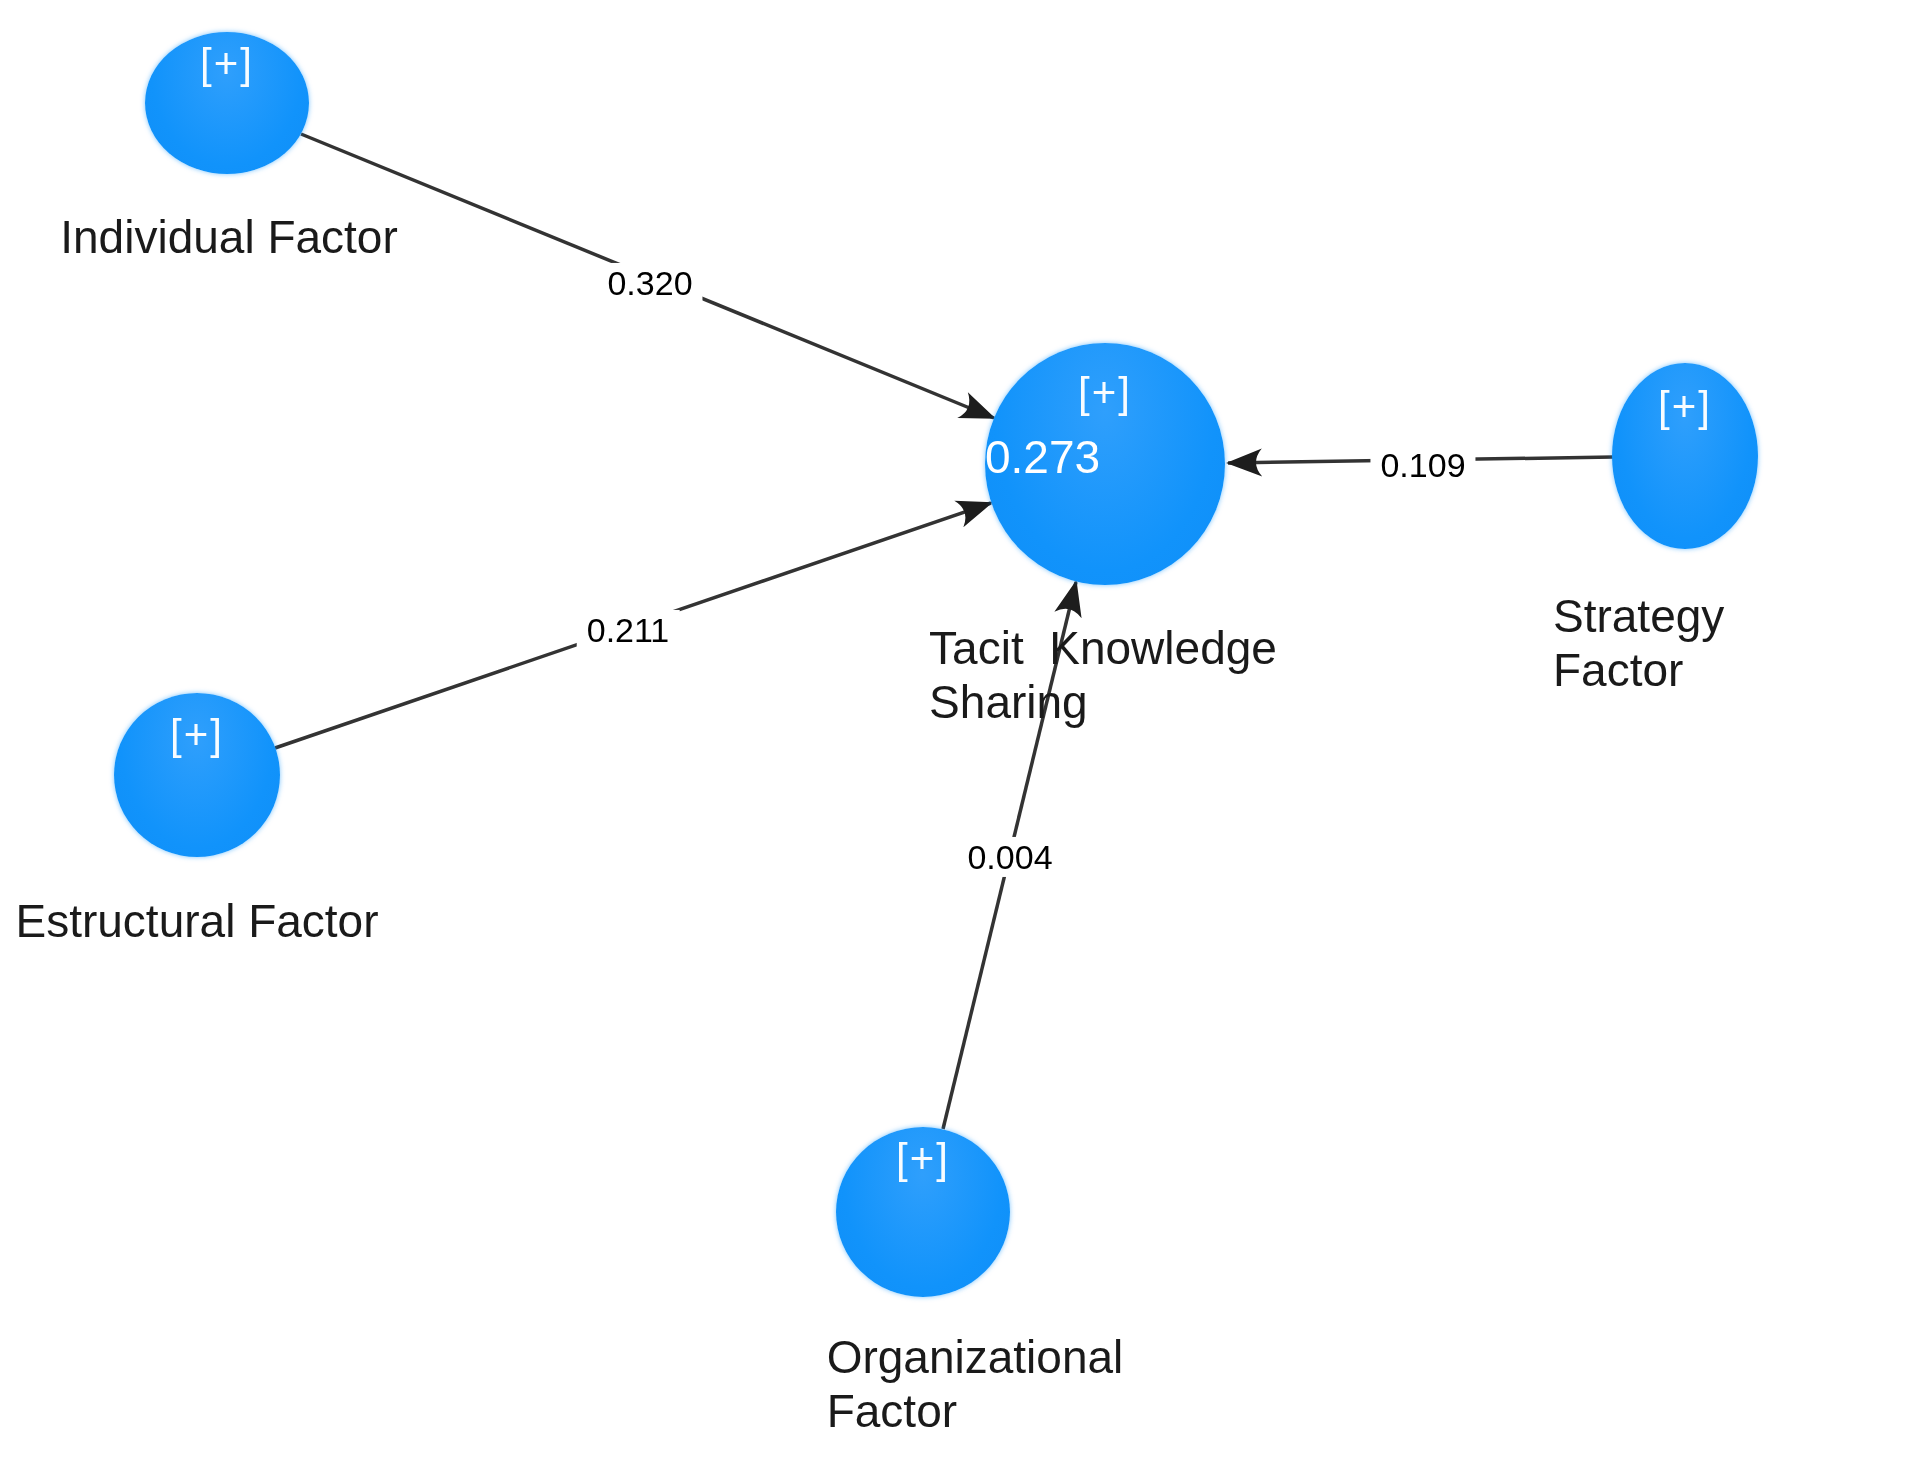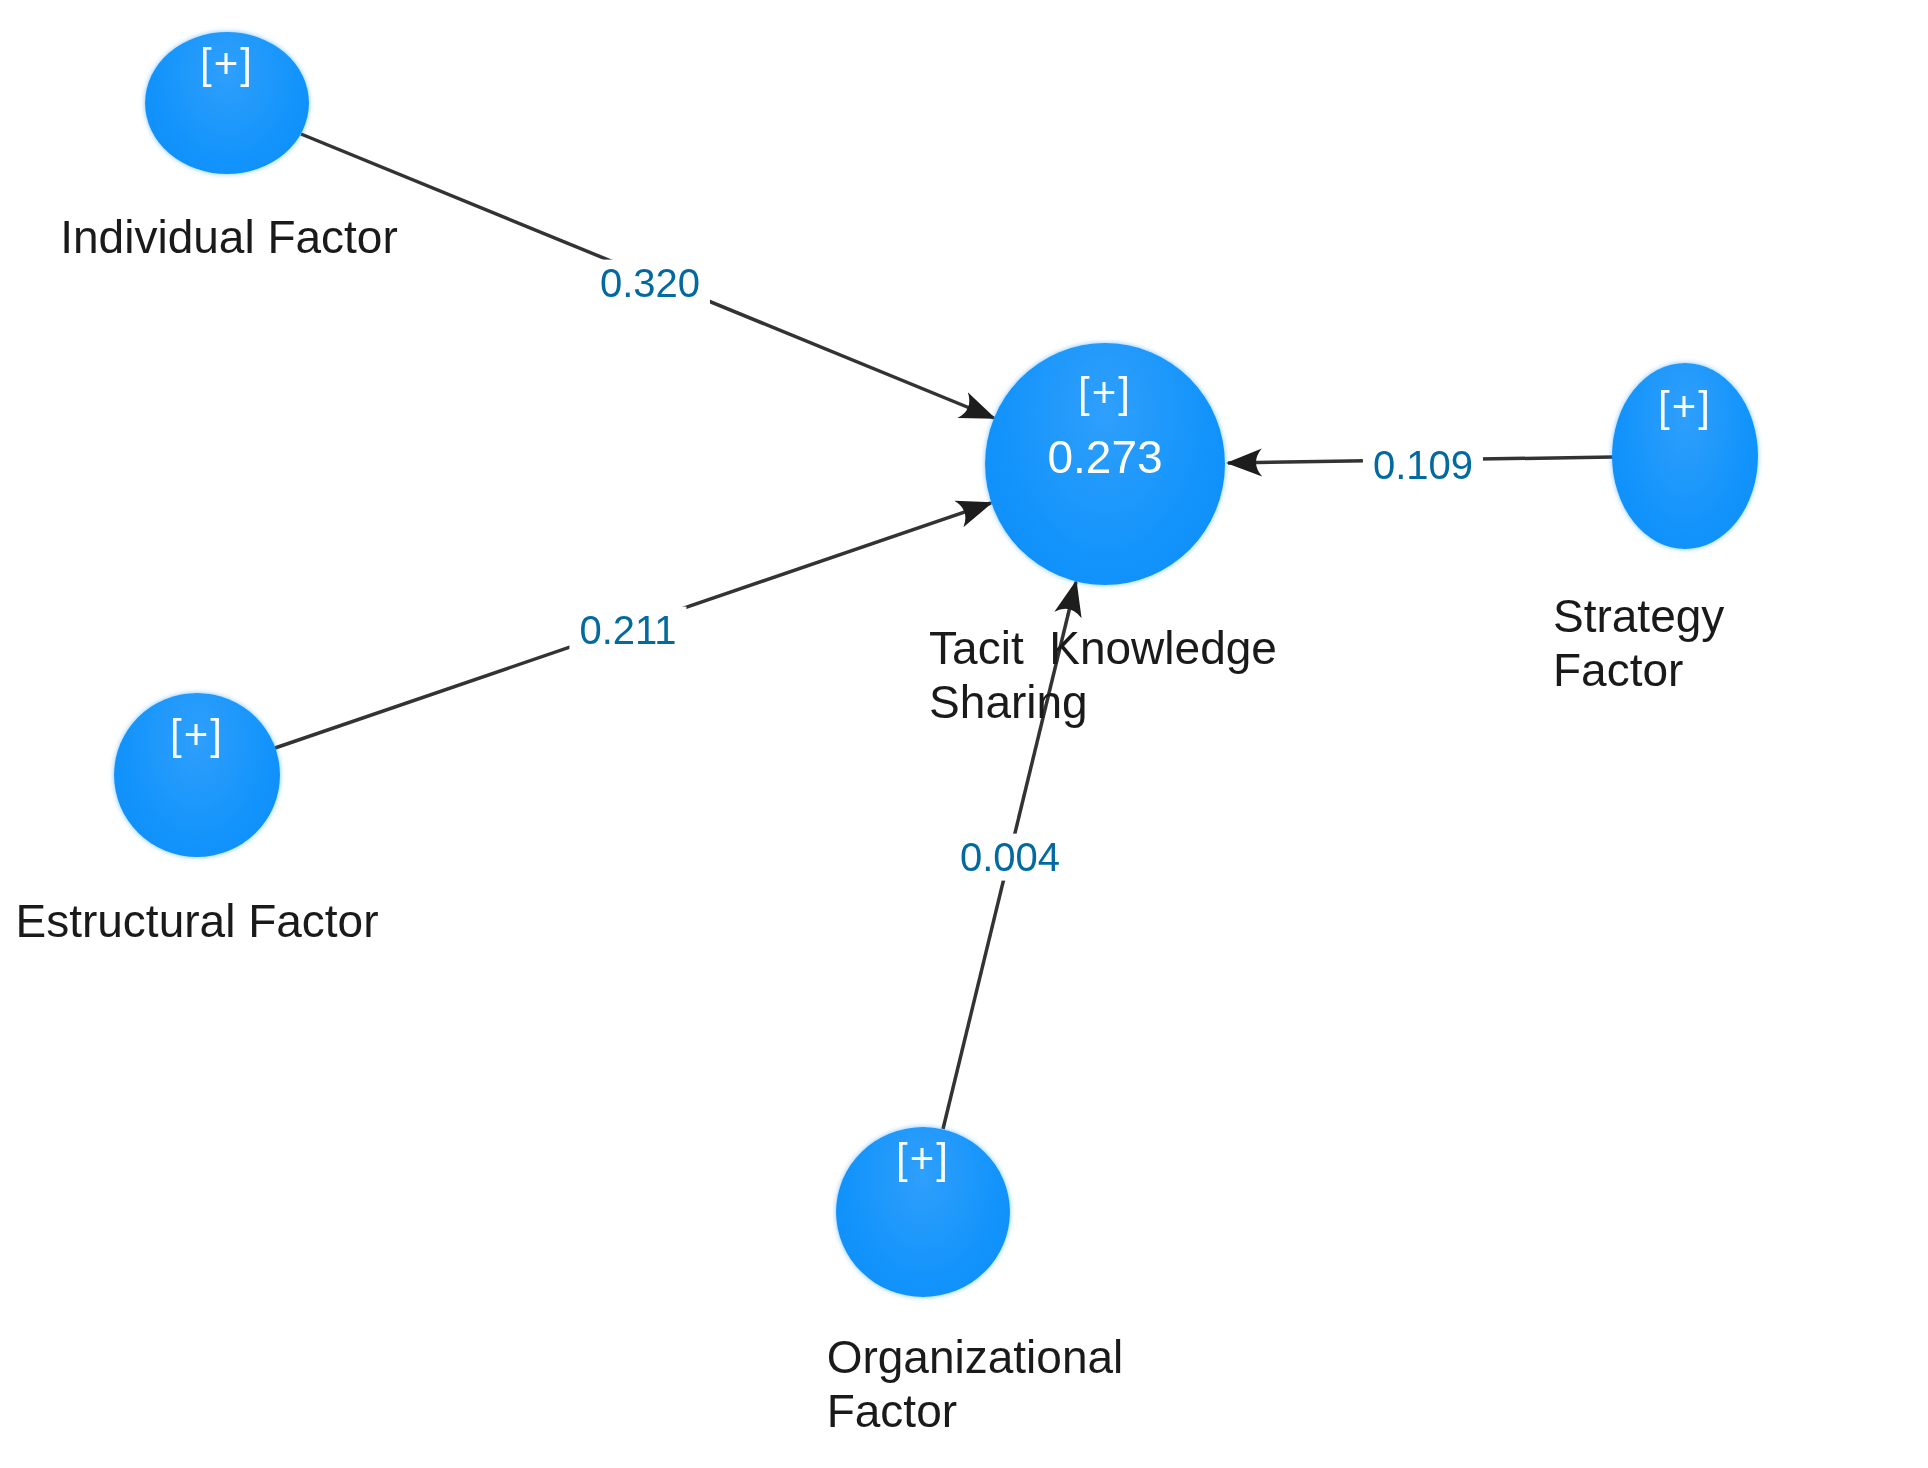--- a/index.html
+++ b/index.html
@@ -13,21 +13,21 @@
     position:absolute;border-radius:50%;
     background:radial-gradient(ellipse at 50% 28%, #2f9ffc 0%, #1193fb 65%, #0f8ef7 100%);
     box-shadow:0 0 5px rgba(17,147,251,.55);
   }
   .node .expand{
     position:absolute;left:0;right:0;text-align:center;
     color:rgba(255,255,255,.97);font-size:42px;line-height:56px;
     letter-spacing:2px;
   }
   .node .value{
-    position:absolute;left:0;right:0;text-align:center;
+    position:absolute;left:0;right:0;text-align:left;
     color:#ffffff;font-size:46px;line-height:56px;
   }
   .node-individual   {left:145px;top:32px;  width:164px;height:142px;}
   .node-individual .expand{top:4px;}
   .node-estructural  {left:114px;top:693px; width:166px;height:164px;}
   .node-estructural .expand{top:14px;}
   .node-organizational{left:836px;top:1127px;width:174px;height:170px;}
   .node-organizational .expand{top:4px;}
   .node-strategy     {left:1612px;top:363px;width:146px;height:186px;}
   .node-strategy .expand{top:16px;}
@@ -40,21 +40,21 @@
     white-space:pre-wrap;
   }
   .caption-individual   {left:229px;top:210px;}
   .caption-estructural  {left:197px;top:894px;}
   .caption-organizational{left:975px;top:1330px;}
   .caption-strategy     {left:1678px;top:581px;margin-top:8px;}
   .caption-tacit        {left:1103px;top:621px;}
   .weight{
     position:absolute;transform:translate(-50%,-50%);
     background:#ffffff;padding:1px 10px;
-    font-size:40px;line-height:1.12;color:#0369a1;
+    font-size:34px;line-height:1.12;color:#000000;
   }
   .weight-individual{left:650px;top:283px;}
   .weight-estructural{left:628px;top:630px;}
   .weight-organizational{left:1010px;top:857px;}
   .weight-strategy{left:1423px;top:465px;}
 </style>
 </head>
 <body>
 
 <div class="canvas">

